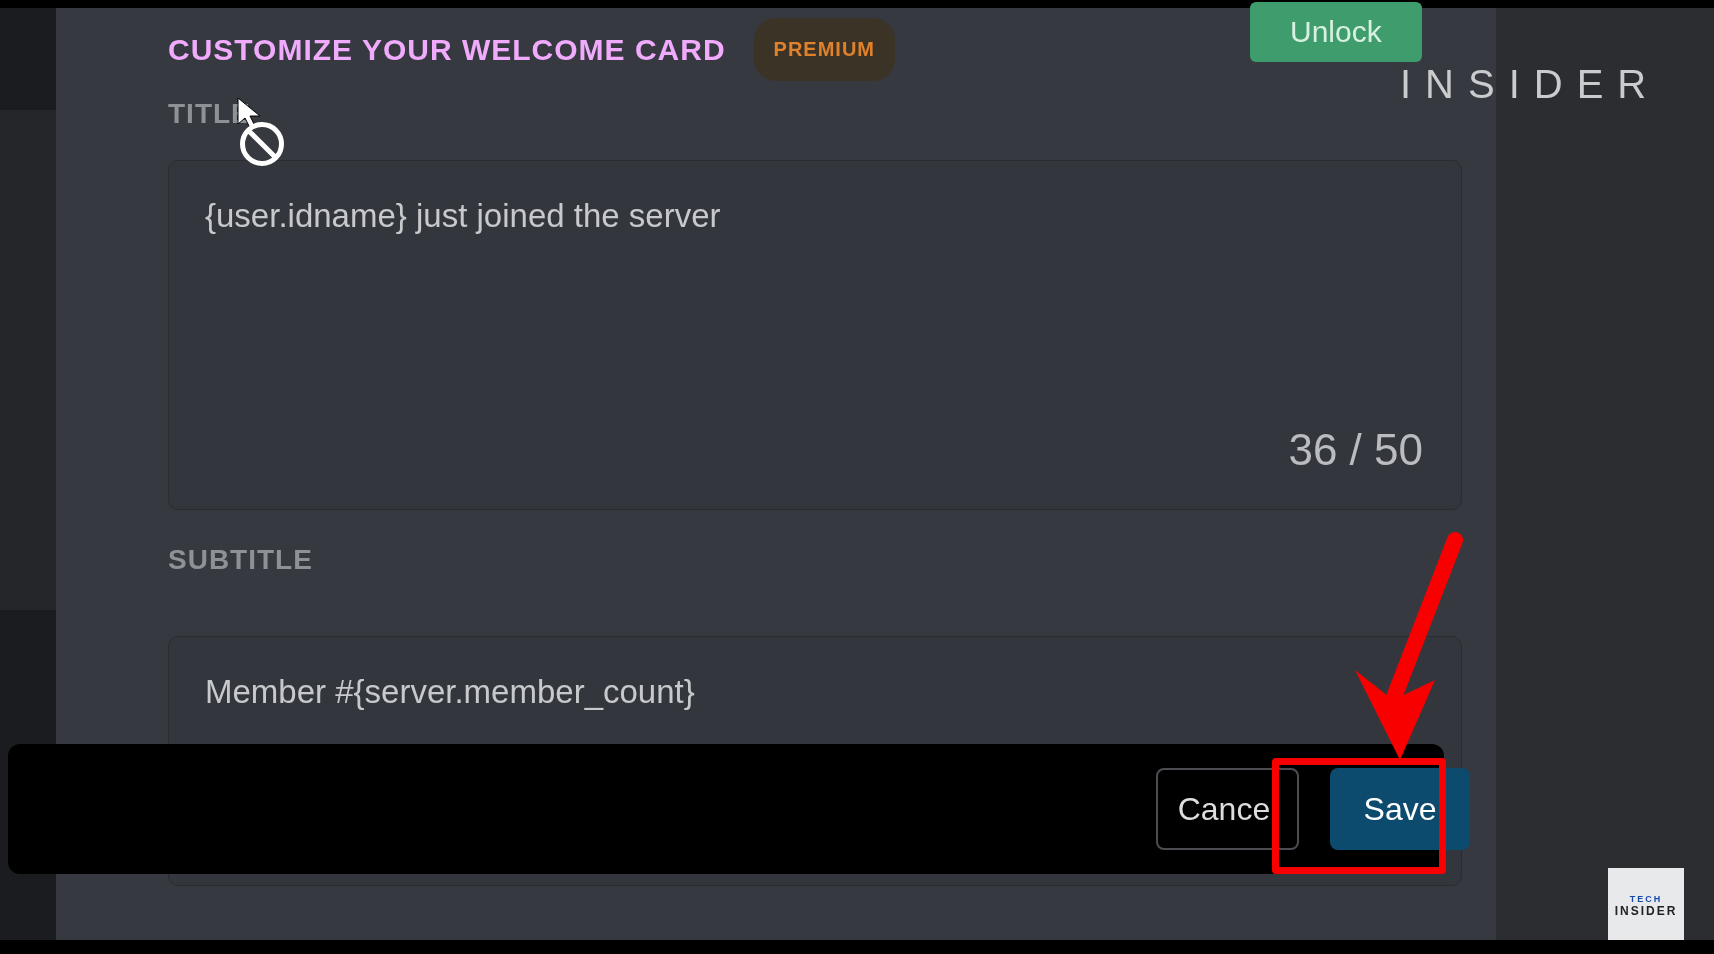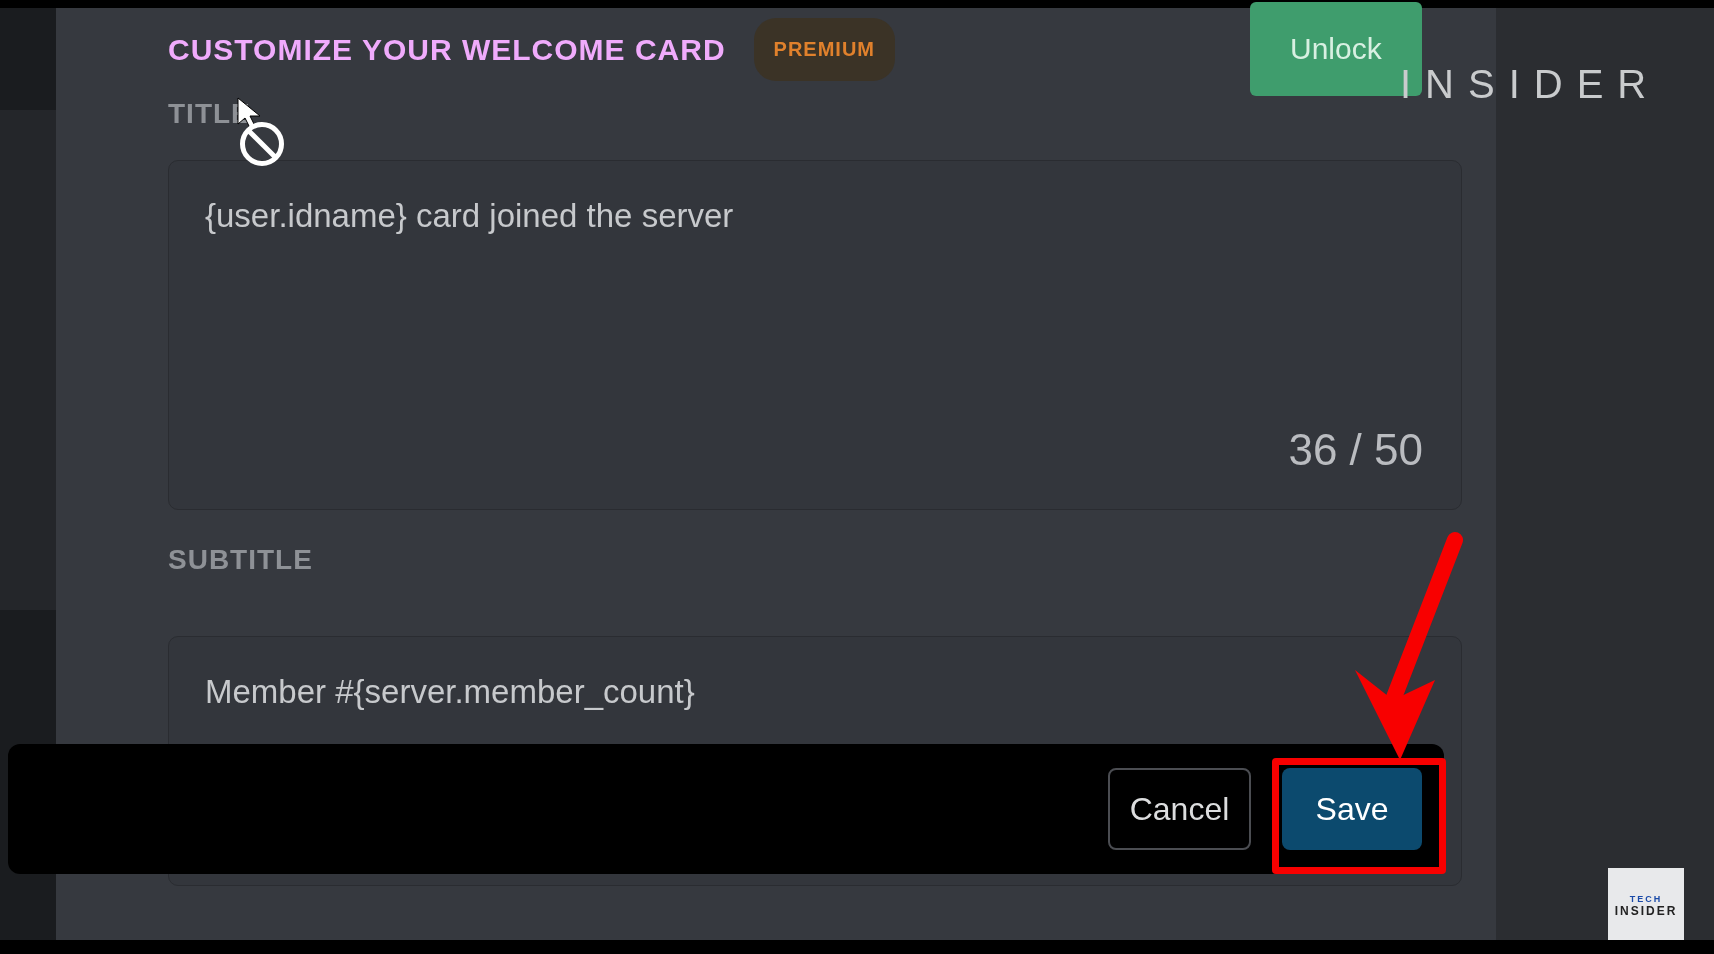--- a/index.html
+++ b/index.html
@@ -6,36 +6,36 @@
   .stage{position:relative;width:1714px;height:954px;}
   .topbar{position:absolute;left:0;top:0;width:1714px;height:8px;background:#000;}
   .bottombar{position:absolute;left:0;bottom:0;width:1714px;height:14px;background:#000;}
   .leftgutter{position:absolute;left:0;top:110px;width:56px;height:500px;background:#24262a;}
   .panel{position:absolute;left:56px;top:8px;width:1440px;height:934px;background:#36393f;}
   .rightpad{position:absolute;left:1496px;top:8px;width:218px;height:934px;background:#2b2d31;}
   
   .hdr{position:absolute;left:168px;top:18px;display:flex;align-items:center;}
   .hdr-title{color:#f0abfc;font-weight:800;font-size:30px;letter-spacing:1px;text-transform:uppercase;}
   .badge{margin-left:28px;background:#3b3326;color:#e0812c;font-weight:800;font-size:20px;letter-spacing:1px;padding:20px 20px;border-radius:22px;text-transform:uppercase;}
-  .unlock{position:absolute;left:1250px;top:2px;background:#3f9d6d;color:#d8f0e2;font-size:30px;font-weight:500;padding:30px 40px;border-radius:6px;}
+  .unlock{position:absolute;left:1250px;top:2px;background:#3f9d6d;color:#d8f0e2;font-size:30px;font-weight:500;padding:13px 40px;border-radius:6px;}
   
   .lbl{position:absolute;color:#8e9196;font-weight:800;font-size:28px;letter-spacing:1px;text-transform:uppercase;}
   .lbl.title{left:168px;top:98px;}
   .lbl.subtitle{left:168px;top:544px;}
   
   .field{position:absolute;left:168px;width:1294px;background:#33363c;border:1px solid #2a2c31;border-radius:10px;box-sizing:border-box;}
   .field.f1{top:160px;height:350px;}
   .field.f2{top:636px;height:250px;}
   .field .text{position:absolute;left:36px;top:36px;color:#c7c9cc;font-size:33px;font-weight:400;}
   .counter{position:absolute;right:38px;color:#babcc0;font-size:44px;}
   .counter.c1{bottom:34px;}
   .counter.c2{left:1290px;top:910px;}
   
   .actionbar{position:absolute;left:8px;top:744px;width:1436px;height:130px;background:#000;border-radius:12px;}
-  .btn{position:absolute;top:24px;height:82px;display:flex;align-items:center;justify-content:center;font-size:32px;border-radius:8px;box-sizing:border-box;}
+  .btn{position:absolute;top:24px;height:82px;display:flex;align-items:center;justify-content:center;font-size:32px;border-radius:8px;box-sizing:border-box;margin-left:48px;}
   .btn.cancel{left:1100px;width:143px;color:#dcddde;border:2px solid #4b4d52;background:transparent;}
   .btn.save{left:1274px;width:140px;color:#fff;background:#0c4a6e;}
   .redbox{position:absolute;left:1264px;top:14px;width:160px;height:102px;border:7px solid #f80000;border-radius:4px;pointer-events:none;}
   
   .cursor{position:absolute;left:236px;top:96px;pointer-events:none;}
   .cursor svg{display:block;}
   .noicon{position:absolute;left:240px;top:122px;width:44px;height:44px;border:5px solid #fff;border-radius:50%;box-sizing:border-box;pointer-events:none;}
   .noicon::after{content:"";position:absolute;left:50%;top:50%;width:42px;height:5px;background:#fff;transform:translate(-50%,-50%) rotate(45deg);}
   
   .arrow{position:absolute;left:1345px;top:530px;pointer-events:none;}
@@ -56,21 +56,21 @@
   <div class="rightpad"></div>
 
   <div class="hdr">
     <span class="hdr-title">Customize your welcome card</span>
     <span class="badge">Premium</span>
   </div>
   <div class="unlock">Unlock</div>
 
   <span class="lbl title">Title</span>
   <div class="field f1">
-    <span class="text">{user.idname} card joined the server</span>
+    <span class="text">{user.idname} just joined the server</span>
     <span class="counter c1">36 / 50</span>
   </div>
 
   <span class="lbl subtitle">Subtitle</span>
   <div class="field f2">
     <span class="text">Member #{server.member_count}</span>
   </div>
 
   <div class="actionbar">
     <div class="btn cancel">Cancel</div>

